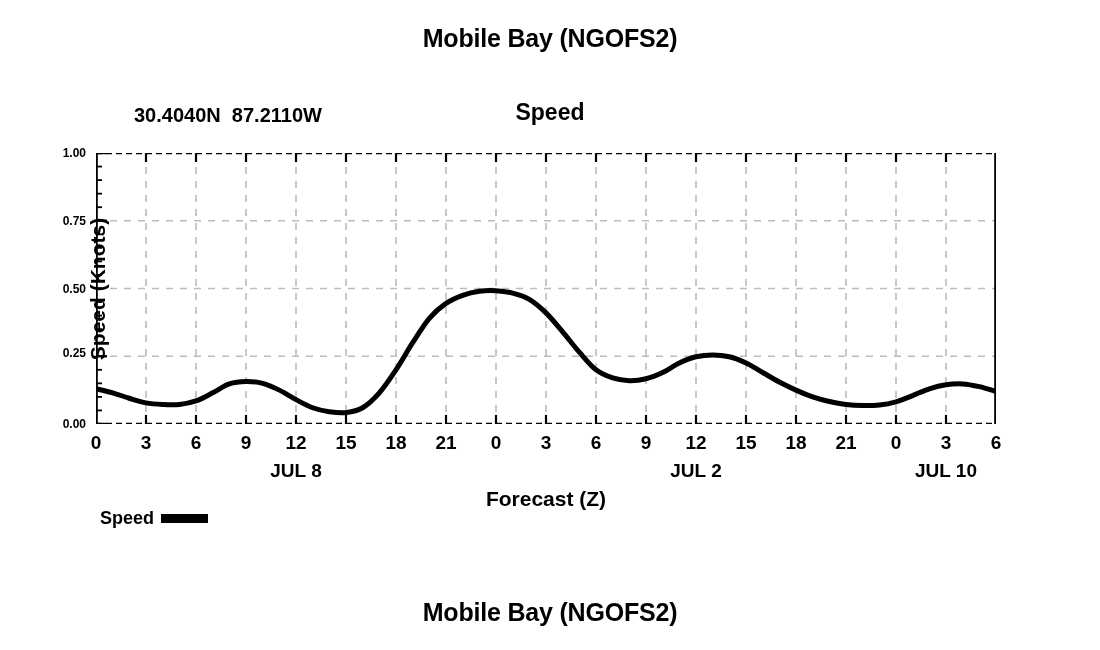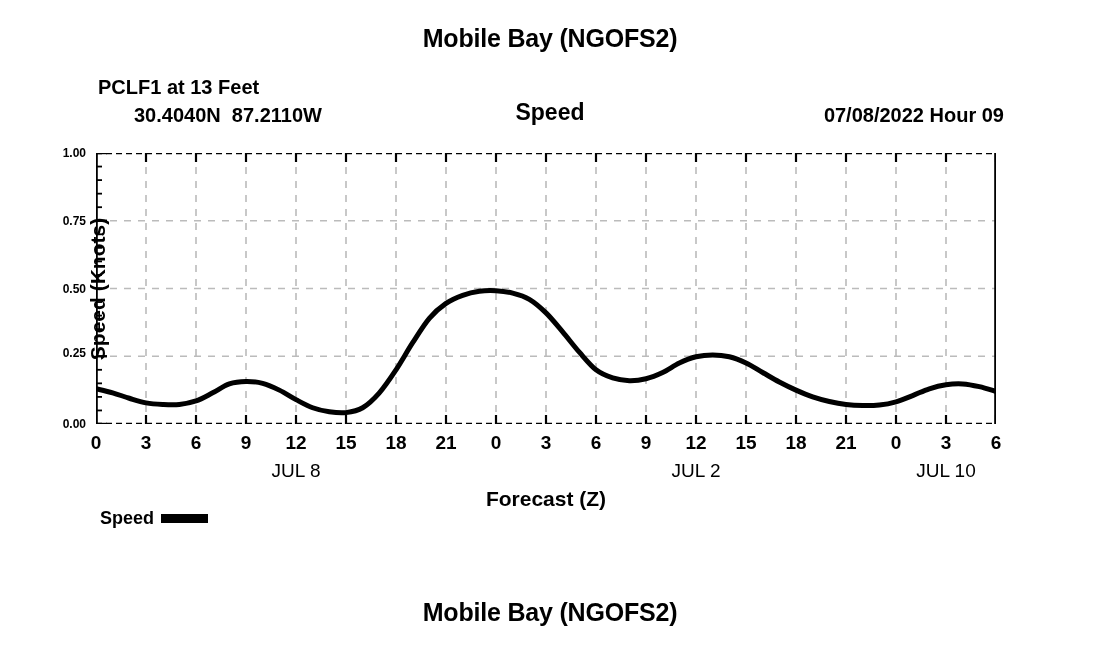--- a/index.html
+++ b/index.html
@@ -111,21 +111,21 @@
     font-size: 19px;
     font-weight: bold;
     white-space: nowrap;
   }
   .daylabel {
     position: absolute;
     top: 100%;
     margin-top: 36px;
     transform: translateX(-50%);
     font-size: 19px;
-    font-weight: normal;
+    font-weight: bold;
     white-space: nowrap;
   }
   .xlabel {
     position: absolute;
     left: 0; top: 334px;
     width: 900px;
     text-align: center;
     font-size: 21px;
     font-weight: bold;
   }
@@ -149,24 +149,22 @@
     background: #000000;
   }
 </style>
 </head>
 <body>
 
 <div class="page">
 
   <div class="title-top">Mobile Bay (NGOFS2)</div>
 
-  <div class="hdr-station">PCLF1 at 13 Feet</div>
   <div class="hdr-coords">30.4040N  87.2110W</div>
   <div class="hdr-variable">Speed</div>
-  <div class="hdr-runtime">07/08/2022 Hour 09</div>
 
   <div class="plot" id="plot">
     <svg class="plot-svg" id="plot-svg" width="900" height="271" viewBox="0 0 900 271">
         <line x1="0" x2="900" y1="203.25" y2="203.25" stroke="#bbbbbb" stroke-width="1.6" stroke-dasharray="7 7"></line>
         <line x1="0" x2="900" y1="135.5" y2="135.5" stroke="#bbbbbb" stroke-width="1.6" stroke-dasharray="7 7"></line>
         <line x1="0" x2="900" y1="67.75" y2="67.75" stroke="#bbbbbb" stroke-width="1.6" stroke-dasharray="7 7"></line>
         <line x1="50" x2="50" y1="0" y2="271" stroke="#bbbbbb" stroke-width="1.6" stroke-dasharray="7 7"></line>
         <line x1="100" x2="100" y1="0" y2="271" stroke="#bbbbbb" stroke-width="1.6" stroke-dasharray="7 7"></line>
         <line x1="150" x2="150" y1="0" y2="271" stroke="#bbbbbb" stroke-width="1.6" stroke-dasharray="7 7"></line>
         <line x1="200" x2="200" y1="0" y2="271" stroke="#bbbbbb" stroke-width="1.6" stroke-dasharray="7 7"></line>

